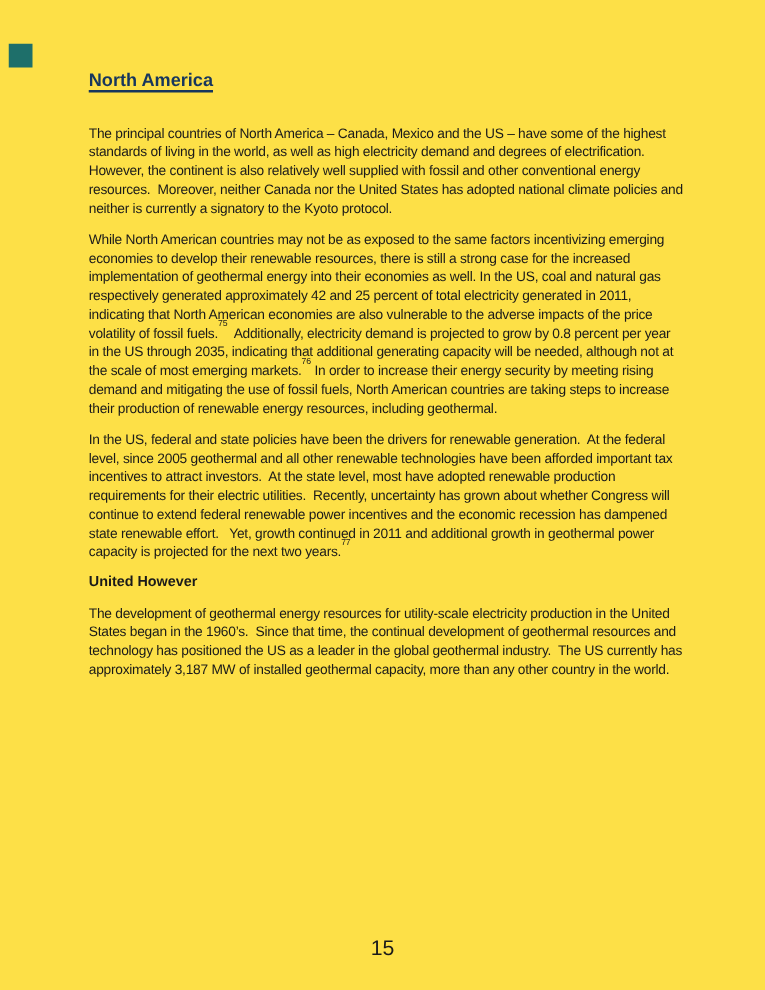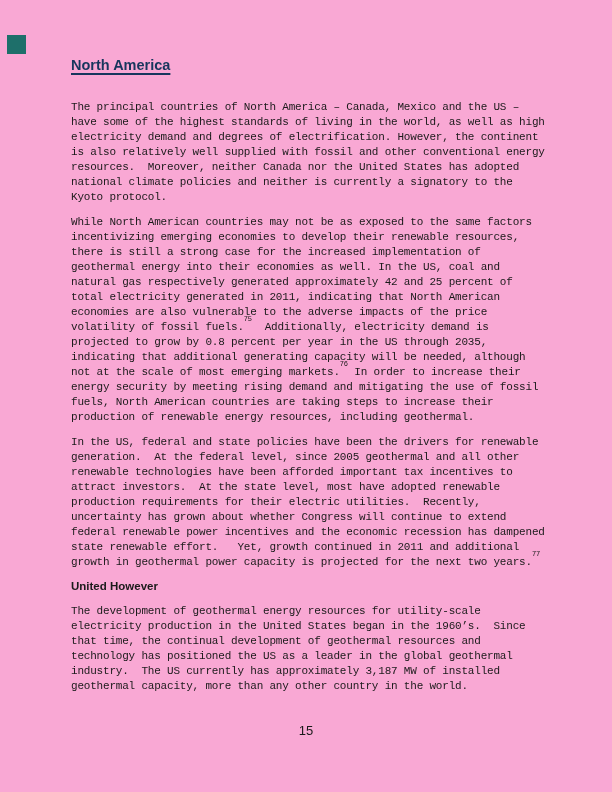--- a/index.html
+++ b/index.html
@@ -1,20 +1,20 @@
 <!DOCTYPE html>
 <html><head>
 <meta charset="utf-8">
 <style>
   html, body { margin: 0; padding: 0; background: #ffffff; }
   .page {
     position: relative;
     width: 612px;
     height: 792px;
-    background: #f9a8d4;
+    background: #fde047;
     font-family: "Liberation Sans", sans-serif;
     color: #1a1a1a;
     overflow: hidden;
   }
   .accent-square {
     position: absolute;
     left: 7px;
     top: 35px;
     width: 19px;
     height: 19px;
@@ -35,41 +35,40 @@
     text-underline-offset: 3px;
     margin: 0 0 27px 0;
   }
   .body-para {
     font-size: 11px;
     line-height: 15px;
     letter-spacing: -0.2px;
     margin: 0 0 10px 0;
     white-space: pre-wrap;
     color: #1a1a1a;
-    font-family: Liberation Mono, monospace;
   }
   .sup {
     font-size: 7px;
     line-height: 0;
     position: relative;
     top: -4px;
   }
   .subsection-heading {
     font-size: 11.5px;
     font-weight: bold;
     color: #1a1a1a;
     margin: 5px 0 12px 0;
   }
   .footer {
     position: absolute;
     left: 0;
-    top: 723px;
+    top: 749px;
     width: 612px;
     text-align: center;
-    font-size: 13px;
+    font-size: 17px;
     color: #1a1a1a;
   }
 </style>
 </head>
 <body>
 
 <div class="page">
   <div class="accent-square"></div>
 
   <div class="content">

